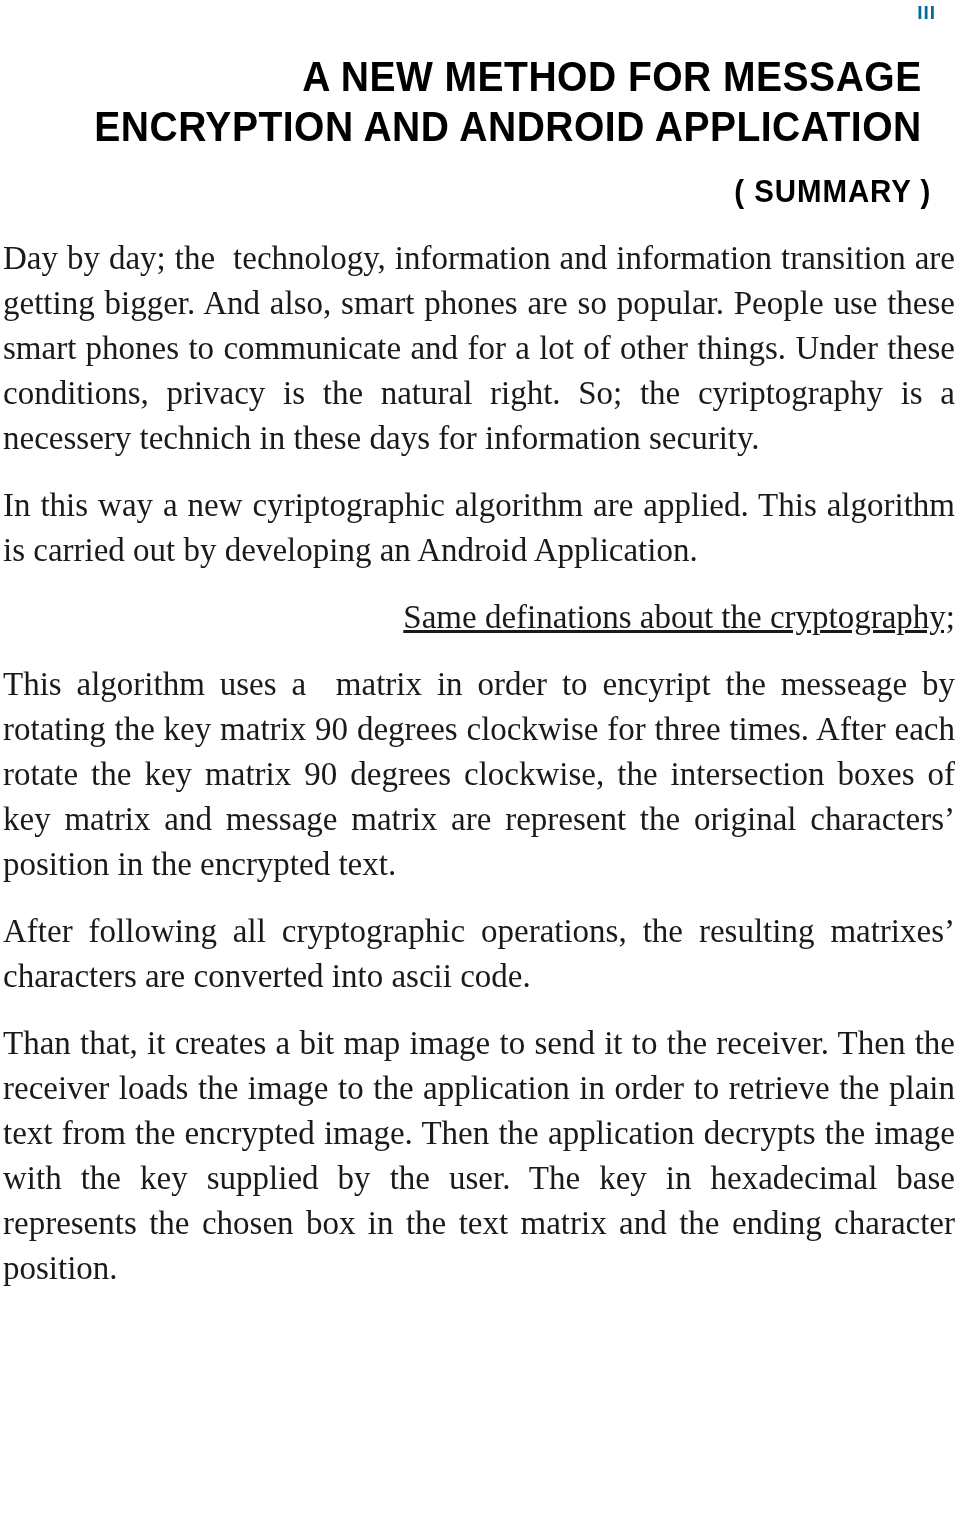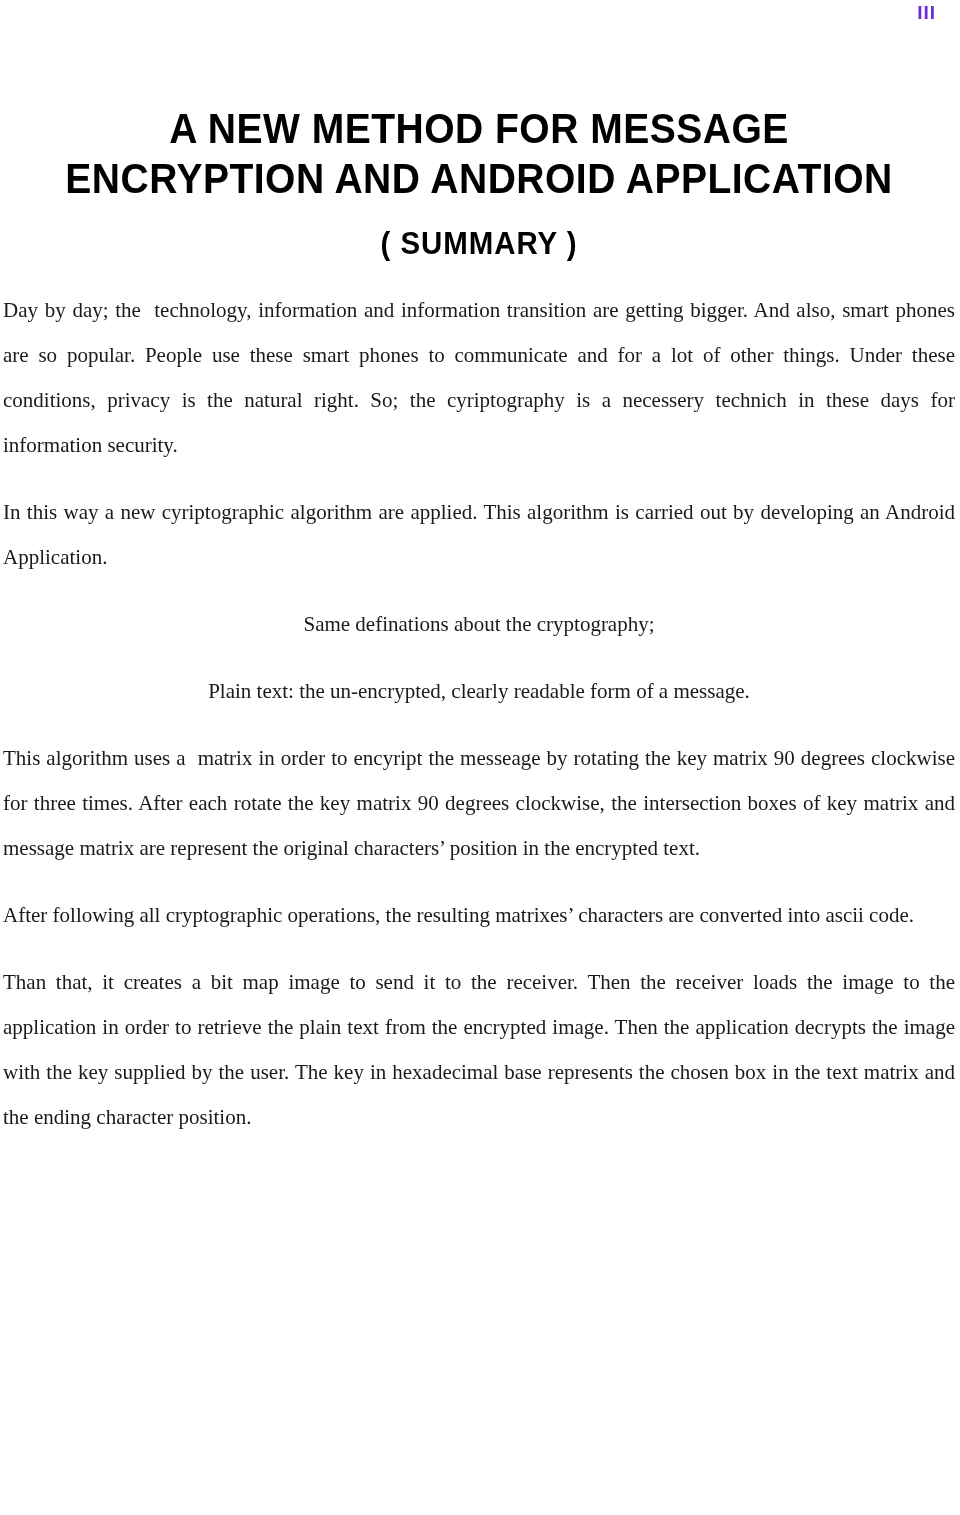--- a/index.html
+++ b/index.html
@@ -26,27 +26,27 @@
 
   
   .folio {
     position: absolute;
     top: 2px;
     right: 24px;
     font-family: "Liberation Sans", "DejaVu Sans", sans-serif;
     font-weight: 700;
     font-size: 19px;
     letter-spacing: 1px;
-    color: #6d28d9;
+    color: #0369a1;
   }
 
   
   .title-block {
-    padding-top: 104px;
-    text-align: center;
+    padding-top: 52px;
+    text-align: right;
   }
   .title-line {
     font-family: "Liberation Sans Narrow", "Liberation Sans", "DejaVu Sans", sans-serif;
     font-weight: 700;
     font-size: 42px;
     line-height: 50px;
     letter-spacing: 0.5px;
     color: #000;
     transform: scaleX(0.93);
     transform-origin: center;
@@ -66,48 +66,48 @@
   }
 
   
   .body-area {
     margin-top: 24px;
   }
   p.para {
     margin: 0;
     text-align: justify;
     text-justify: inter-word;
-    font-size: 21px;
+    font-size: 33px;
     line-height: 45px;
     color: #1a1a1a;
     white-space: pre-wrap;
   }
   p.para.gap {
     margin-top: 22px;
   }
   p.para.nojust {
-    text-align: center;
+    text-align: right;
+    text-decoration: underline;
   }
 </style>
 </head>
 <body>
 
 <div class="page">
 
   <div class="folio">III</div>
 
   <div class="title-block">
     <div class="title-line">A NEW METHOD FOR MESSAGE</div>
     <div class="title-line">ENCRYPTION AND ANDROID APPLICATION</div>
     <div class="subtitle-line">( SUMMARY )</div>
   </div>
 
   <div class="body-area">
     <p class="para">Day by day; the  technology, information and information transition are getting bigger. And also, smart phones are so popular. People use these smart phones to communicate and for a lot of other things. Under these conditions, privacy is the natural right. So; the cyriptography is a necessery technich in these days for information security.</p>
     <p class="para gap">In this way a new cyriptographic algorithm are applied. This algorithm is carried out by developing an Android Application.</p>
     <p class="para gap nojust">Same definations about the cryptography;</p>
-    <p class="para gap nojust">Plain text: the un-encrypted, clearly readable form of a message.</p>
     <p class="para gap">This algorithm uses a  matrix in order to encyript the messeage by rotating the key matrix 90 degrees clockwise for three times. After each rotate the key matrix 90 degrees clockwise, the intersection boxes of key matrix and message matrix are represent the original characters’ position in the encrypted text.</p>
     <p class="para gap">After following all cryptographic operations, the resulting matrixes’ characters are converted into ascii code.</p>
     <p class="para gap">Than that, it creates a bit map image to send it to the receiver. Then the receiver loads the image to the application in order to retrieve the plain text from the encrypted image. Then the application decrypts the image with the key supplied by the user. The key in hexadecimal base represents the chosen box in the text matrix and the ending character position.</p>
   </div>
 
 </div>
 
 </body></html>

